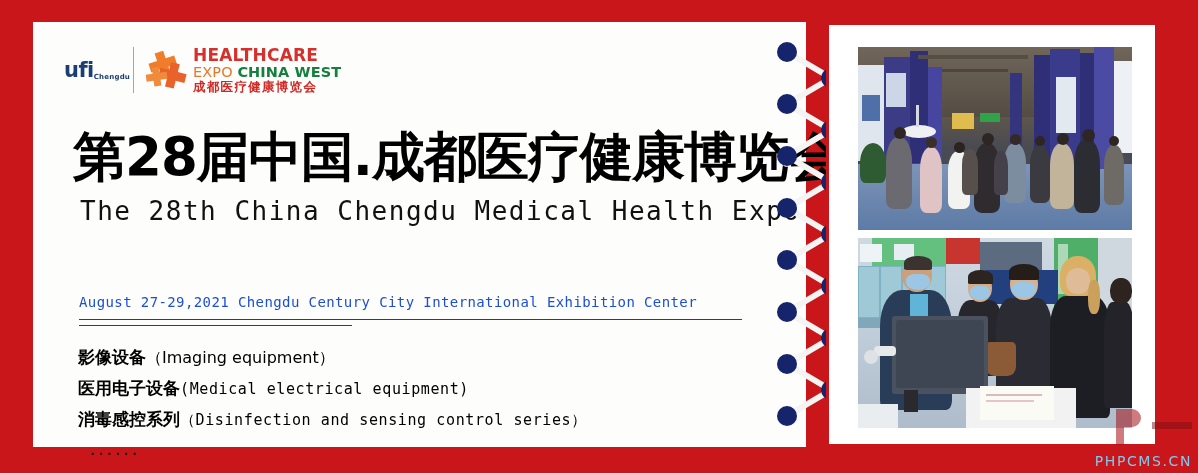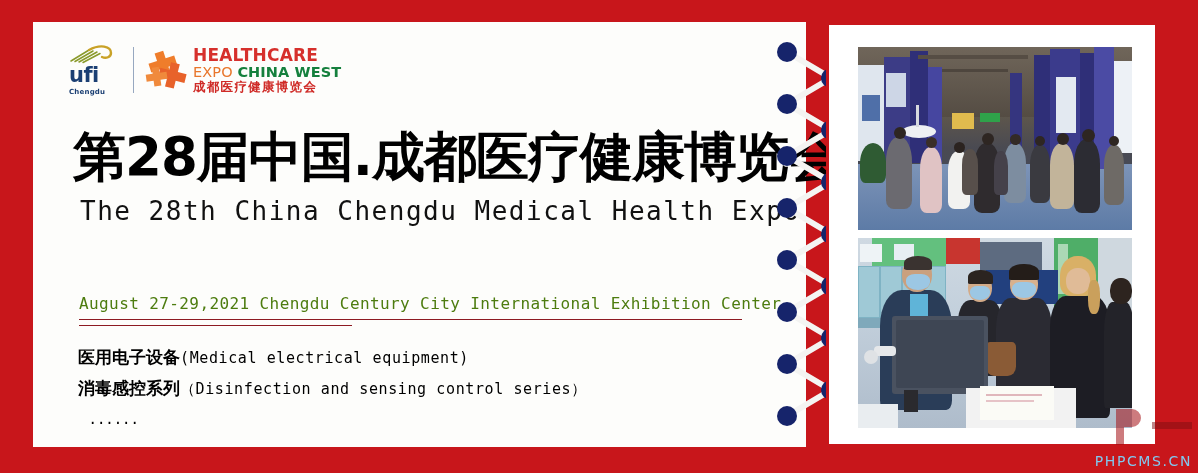--- a/index.html
+++ b/index.html
@@ -12,21 +12,21 @@
   #stage{position:absolute;inset:0;background:#c8161b;}
 
   
   .left-card{
     position:absolute;left:33px;top:22px;width:773px;height:425px;
     background:#fdfdfb;
   }
 
   
   .logo-row{position:absolute;left:36px;top:12px;display:flex;align-items:center;height:72px;}
-  .ufi{width:56px;display:flex;flex-direction:column;align-items:flex-start;justify-content:center;}
+  .ufi{width:56px;display:flex;flex-direction:row;align-items:flex-end;justify-content:center;}
   .ufi-swoosh{width:46px;height:20px;display:block;}
   .ufi-word{font-family:"DejaVu Sans",sans-serif;font-weight:bold;font-size:21px;color:#1b3f73;line-height:1;letter-spacing:-.5px;margin-top:1px;}
   .ufi-member{font-family:"DejaVu Sans",sans-serif;font-weight:bold;font-size:7px;color:#1b3f73;line-height:1;margin-top:3px;letter-spacing:.2px;}
   .logo-divider{width:1px;height:46px;background:#97a8c0;margin:0 9px 0 8px;}
   .hc-mark{width:50px;height:50px;flex:none;}
   .hc-text{line-height:1;}
   .hc-l1{font-family:"DejaVu Sans",sans-serif;font-weight:bold;font-size:17px;color:#d6302c;letter-spacing:.2px;}
   .hc-l2{font-size:14.5px;font-family:"DejaVu Sans",sans-serif;margin-top:1px;letter-spacing:.1px;}
   .hc-l2 .ex{color:#e8762b;font-weight:normal;}
   .hc-l2 .cw{color:#15803d;font-weight:bold;}
@@ -44,21 +44,21 @@
     font-size:26px;line-height:1;color:#111;letter-spacing:1.5px;white-space:nowrap;
   }
   .cn-date{
     position:absolute;left:46px;top:230px;
     font-family:"DejaVu Sans",sans-serif;font-size:22px;color:#000;white-space:nowrap;letter-spacing:.3px;
   }
   .cn-date .gap{display:inline-block;width:26px;}
   .en-date{
     position:absolute;left:46px;top:272px;
     font-family:"DejaVu Sans Mono","Liberation Mono",monospace;
-    font-size:16px;color:#4d7c0f;white-space:nowrap;letter-spacing:.4px;
+    font-size:14px;color:#1d4ed8;white-space:nowrap;letter-spacing:.4px;
   }
   .rule-long{position:absolute;left:46px;top:297px;width:663px;height:1px;background:#8d1a22;}
   .rule-short{position:absolute;left:46px;top:303px;width:273px;height:1px;background:#8d1a22;}
 
   .cats{position:absolute;left:45px;top:324px;}
   .cat{white-space:nowrap;color:#000;margin-bottom:8px;}
   .cat .zh{font-family:"DejaVu Sans",sans-serif;font-size:17px;font-weight:bold;}
   .cat .en{font-family:"DejaVu Sans",sans-serif;font-size:16px;}
   .cat .enm{font-family:"DejaVu Sans Mono","Liberation Mono",monospace;font-size:15px;letter-spacing:.6px;}
   .cat-ellipsis{font-family:"DejaVu Sans",sans-serif;font-size:17px;color:#000;letter-spacing:3px;margin-left:12px;margin-top:4px;}
@@ -150,20 +150,23 @@
     <div class="cn-title">第28届中国.成都医疗健康博览会</div>
     <div class="en-title">The 28th China Chengdu Medical Health Expo</div>
 
 
     <div class="en-date">August 27-29,2021 Chengdu Century City International Exhibition Center</div>
 
     <div class="rule-long"></div>
     <div class="rule-short"></div>
 
     <div class="cats">
+      <div class="cat">
+        <span class="zh">影像设备</span><span class="en">（Imaging equipment）</span>
+      </div>
       <div class="cat">
         <span class="zh">医用电子设备</span><span class="enm">(Medical electrical equipment)</span>
       </div>
       <div class="cat">
         <span class="zh">消毒感控系列</span><span class="enm">（Disinfection and sensing control series）</span>
       </div>
       <div class="cat-ellipsis">......</div>
     </div>
   </div>
 

